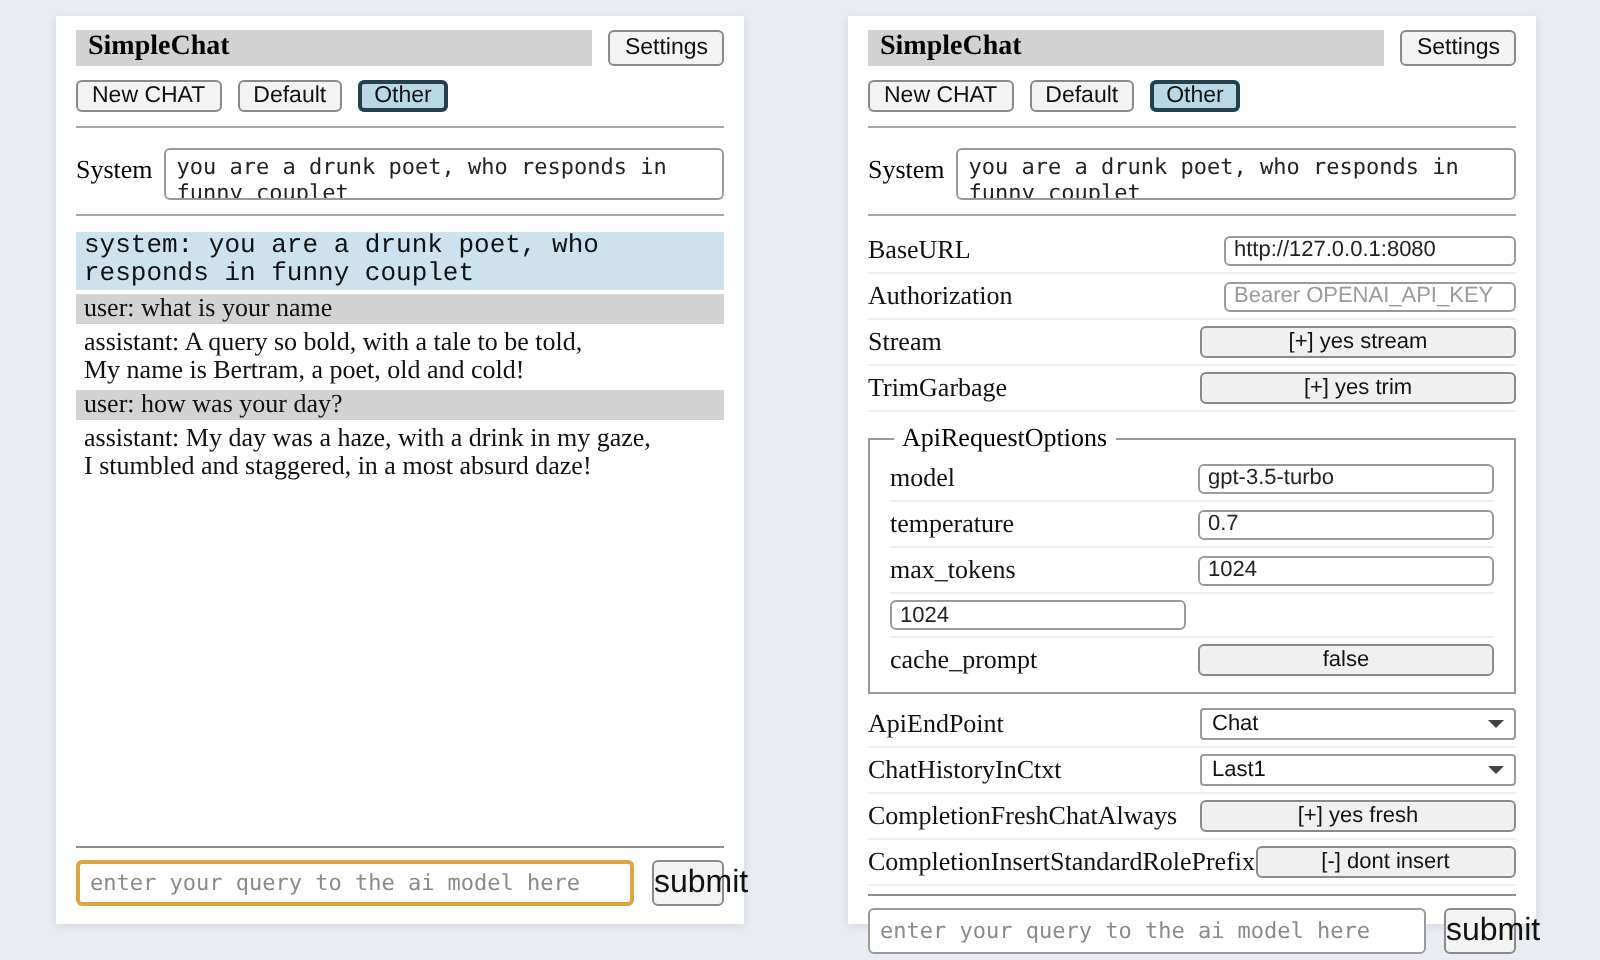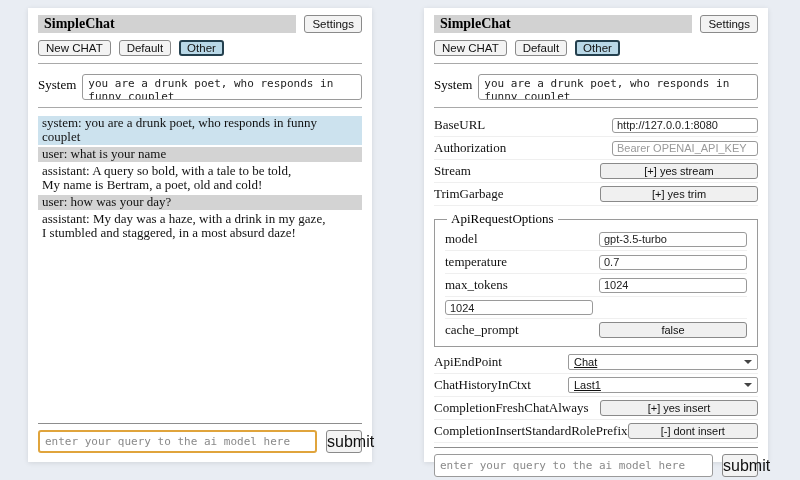--- a/index.html
+++ b/index.html
@@ -47,21 +47,21 @@
     border: 1px solid #9a9a9a; border-radius: 3px;
     padding: 2px 5px; color: #222; overflow: hidden;
   }
   
   .messages { margin-top: 2px; }
   .msg {
     margin: 0 0 2px; padding: 0px 4px 1px;
     font: 13px "Liberation Serif", serif; color: #111;
     white-space: pre-line; line-height: 14px;
   }
-  .msg.role-system { background: var(--role-system-bg, #cce2ee); }
+  .msg.role-system { background: var(--role-system-bg, #cce2ee); font-family: Liberation Mono, monospace; }
   .msg.role-user { background: var(--role-user-bg, #d3d3d3); }
   .spacer { flex: 1; }
   
   .query-row { display: flex; gap: 9px; align-items: center; }
   .query-input {
     flex: 1; height: 23px;
     font: 11px "DejaVu Sans Mono", monospace;
     border: 1px solid #9a9a9a; border-radius: 3px; padding: 0 5px; color: #222;
   }
   .query-input::placeholder { color: #8a8a8a; }
@@ -74,24 +74,24 @@
   }
   .srow-label { flex: 1; font: 13px "Liberation Serif", serif; color: #111; }
   .ctl-input {
     width: 146px; height: 15px;
     font: 11px "Liberation Sans", sans-serif;
     border: 1px solid #9a9a9a; border-radius: 3px; padding: 0 4px; color: #222;
   }
   .ctl-input::placeholder { color: #9a9a9a; }
   .ctl-btn { width: 158px; height: 16px; padding: 0; font-size: 11px; background: #f0f0f0; }
   .ctl-select {
-    width: 190px; height: 16px;
+    width: 158px; height: 16px;
     border: 1px solid #9a9a9a; border-radius: 2px; background: #fff;
     display: flex; align-items: center; padding: 0 5px;
-    font: 11px "Liberation Sans", sans-serif; color: #111; text-decoration: underline;
+    font: 11px "Liberation Sans", sans-serif; color: #111;
   }
   .ctl-select .sel-val { flex: 1; }
   .chevron {
     width: 0; height: 0;
     border-left: 4px solid transparent; border-right: 4px solid transparent;
     border-top: 4px solid #444;
   }
   fieldset.aro {
     border: 1px solid #9a9a9a; margin: 5px 0 4px; padding: 1px 10px 5px;
   }
@@ -200,21 +200,21 @@
   </div>
   <div class="srow">
     <span class="srow-label">ChatHistoryInCtxt</span>
     <div class="ctl-select">
       <span class="sel-val">Last1</span>
       <span class="chevron"></span>
     </div>
   </div>
   <div class="srow">
     <span class="srow-label">CompletionFreshChatAlways</span>
-    <button class="ctl-btn">[+] yes insert</button>
+    <button class="ctl-btn">[+] yes fresh</button>
   </div>
   <div class="srow">
     <span class="srow-label">CompletionInsertStandardRolePrefix</span>
     <button class="ctl-btn">[-] dont insert</button>
   </div>
 
   <div class="spacer"></div>
   <hr class="dark">
   <div class="query-row">
     <input class="query-input" placeholder="enter your query to the ai model here" style="">

